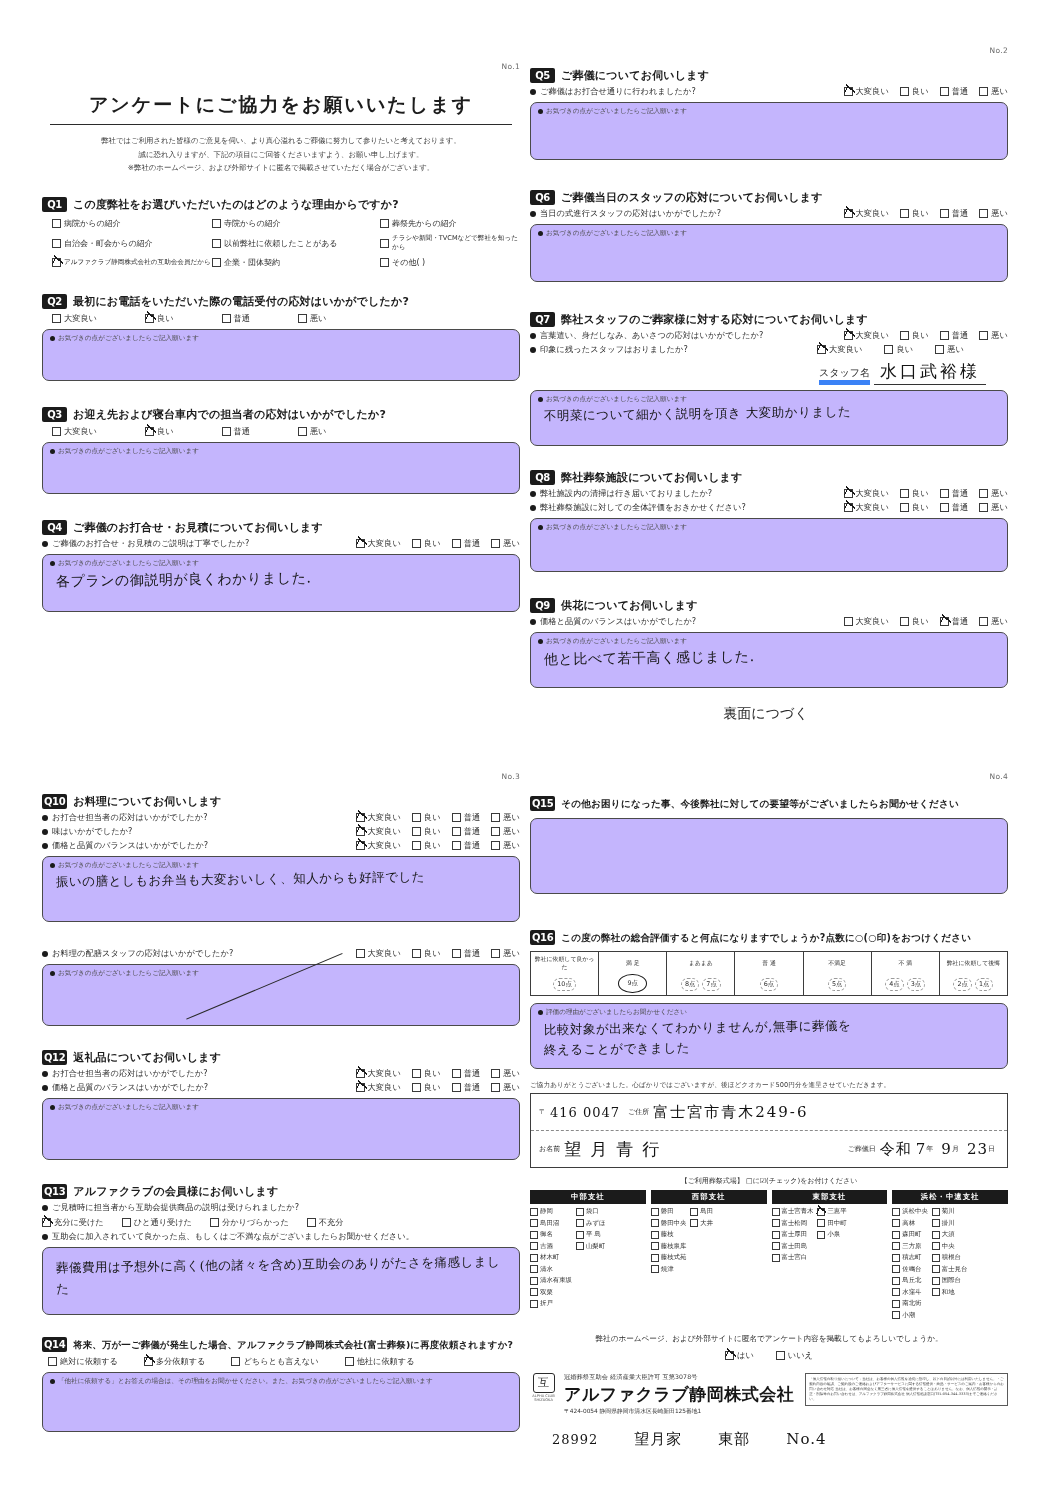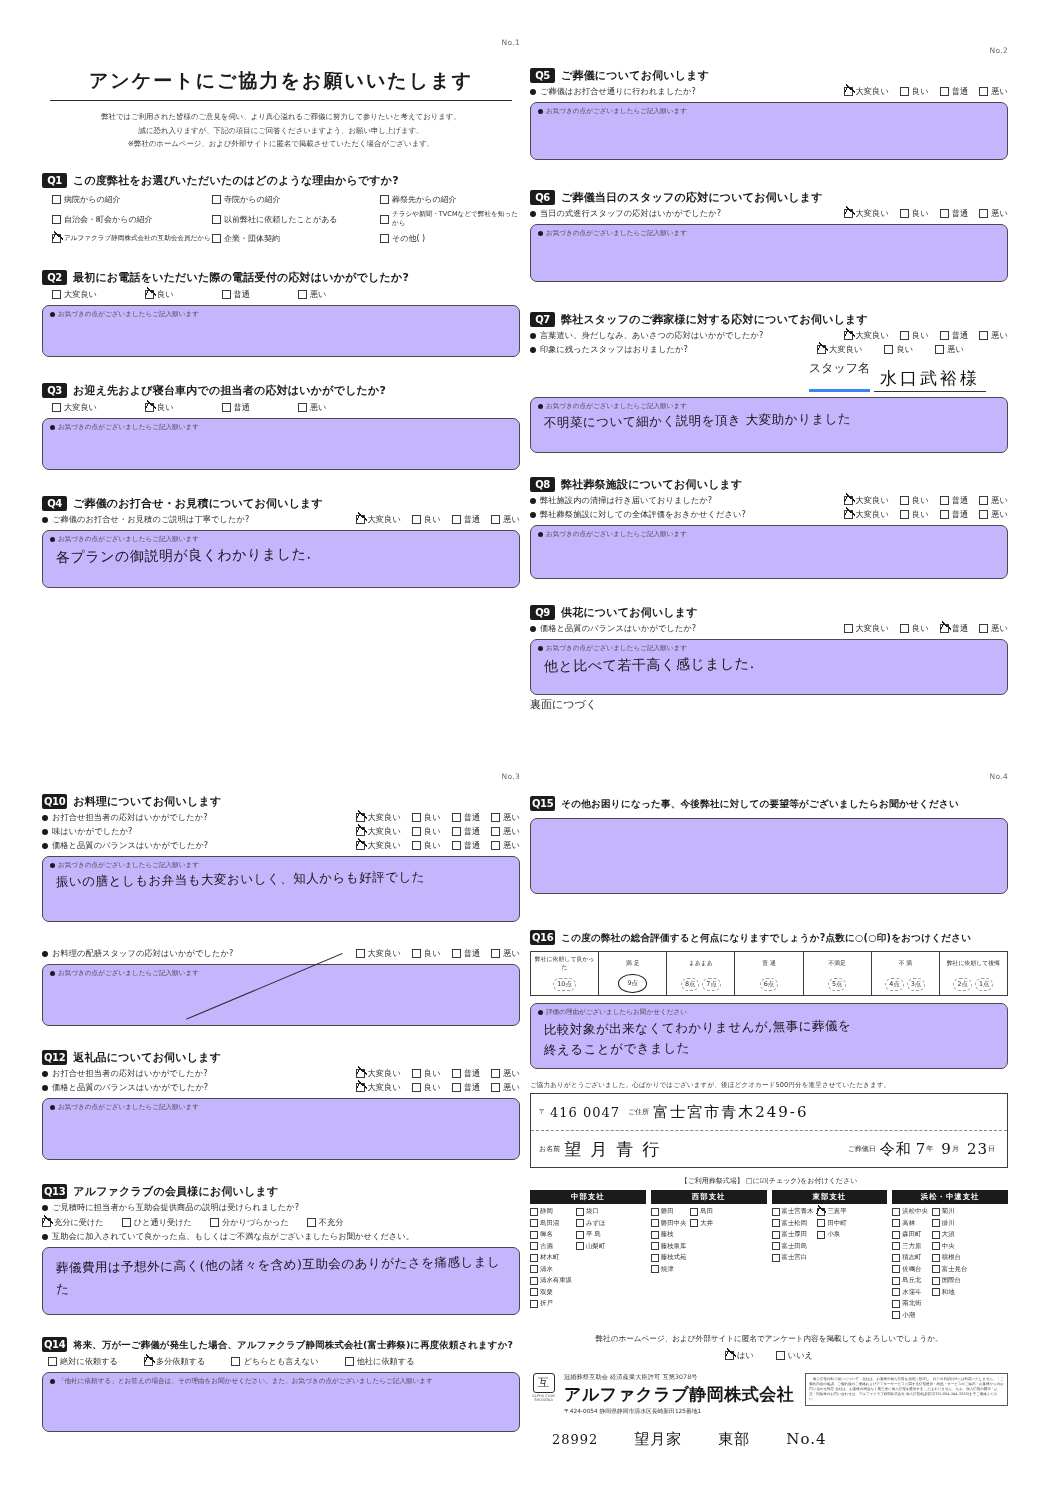--- a/index.html
+++ b/index.html
@@ -5,21 +5,21 @@
 <style>
   html,body{margin:0;padding:0;background:#ffffff;}
   body{
     width:1059px;height:1496px;position:relative;overflow:hidden;
     font-family:"DejaVu Sans","Liberation Sans",sans-serif;
     color:#2e2e2e;
     -webkit-font-smoothing:none;
   }
   
   .page{position:absolute;width:478px;}
-  #pg1{left:42px;top:38px;}
+  #pg1{left:42px;top:62px;}
   #pg2{left:530px;top:46px;}
   #pg3{left:42px;top:772px;}
   #pg4{left:530px;top:772px;}
 
   .pageno{
     position:absolute;right:0;top:0;font-size:7.5px;color:#6a6a6a;
     letter-spacing:.3px;
   }
 
   
@@ -76,27 +76,27 @@
     color:#171717;font-size:14px;line-height:1.5;
     letter-spacing:.5px;padding:3px 2px 0 6px;
     transform:rotate(-.8deg);transform-origin:left center;
   }
   .hand.sm{font-size:12.5px;}
 
   .staffline{
     display:flex;justify-content:flex-end;align-items:flex-end;
     margin-top:5px;gap:4px;padding-right:22px;
   }
-  .staff-label{font-size:12px;color:#2b2b2b;border-bottom:3px solid #3b82f6;padding-bottom:12px;}
+  .staff-label{font-size:10px;color:#2b2b2b;border-bottom:5px solid #3b82f6;padding-bottom:0;}
   .staff-name{
     font-family:"DejaVu Serif","Liberation Serif",serif;font-size:17px;color:#141414;
     border-bottom:1px solid #333;padding:0 6px 1px 6px;letter-spacing:3px;
   }
 
-  .tsuzuku{text-align:left;font-size:11px;color:#2b2b2b;margin-top:2px;padding-right:6px;}
+  .tsuzuku{text-align:center;font-size:14px;color:#2b2b2b;margin-top:17px;padding-right:6px;}
 
   
   .strike{position:absolute;left:0;top:0;width:100%;height:100%;pointer-events:none;}
   .strike svg{width:100%;height:100%;display:block;}
 
   
   .scoretable{display:flex;border:1px solid #3d3d3d;margin-top:6px;background:#fff;}
   .sc-col{flex:1 1 0;border-right:1px solid #3d3d3d;text-align:center;padding:3px 1px 4px 1px;}
   .sc-col:last-child{border-right:none;}
   .sc-head{font-size:5.9px;line-height:1.25;color:#2b2b2b;min-height:17px;display:flex;align-items:center;justify-content:center;text-align:center;}

